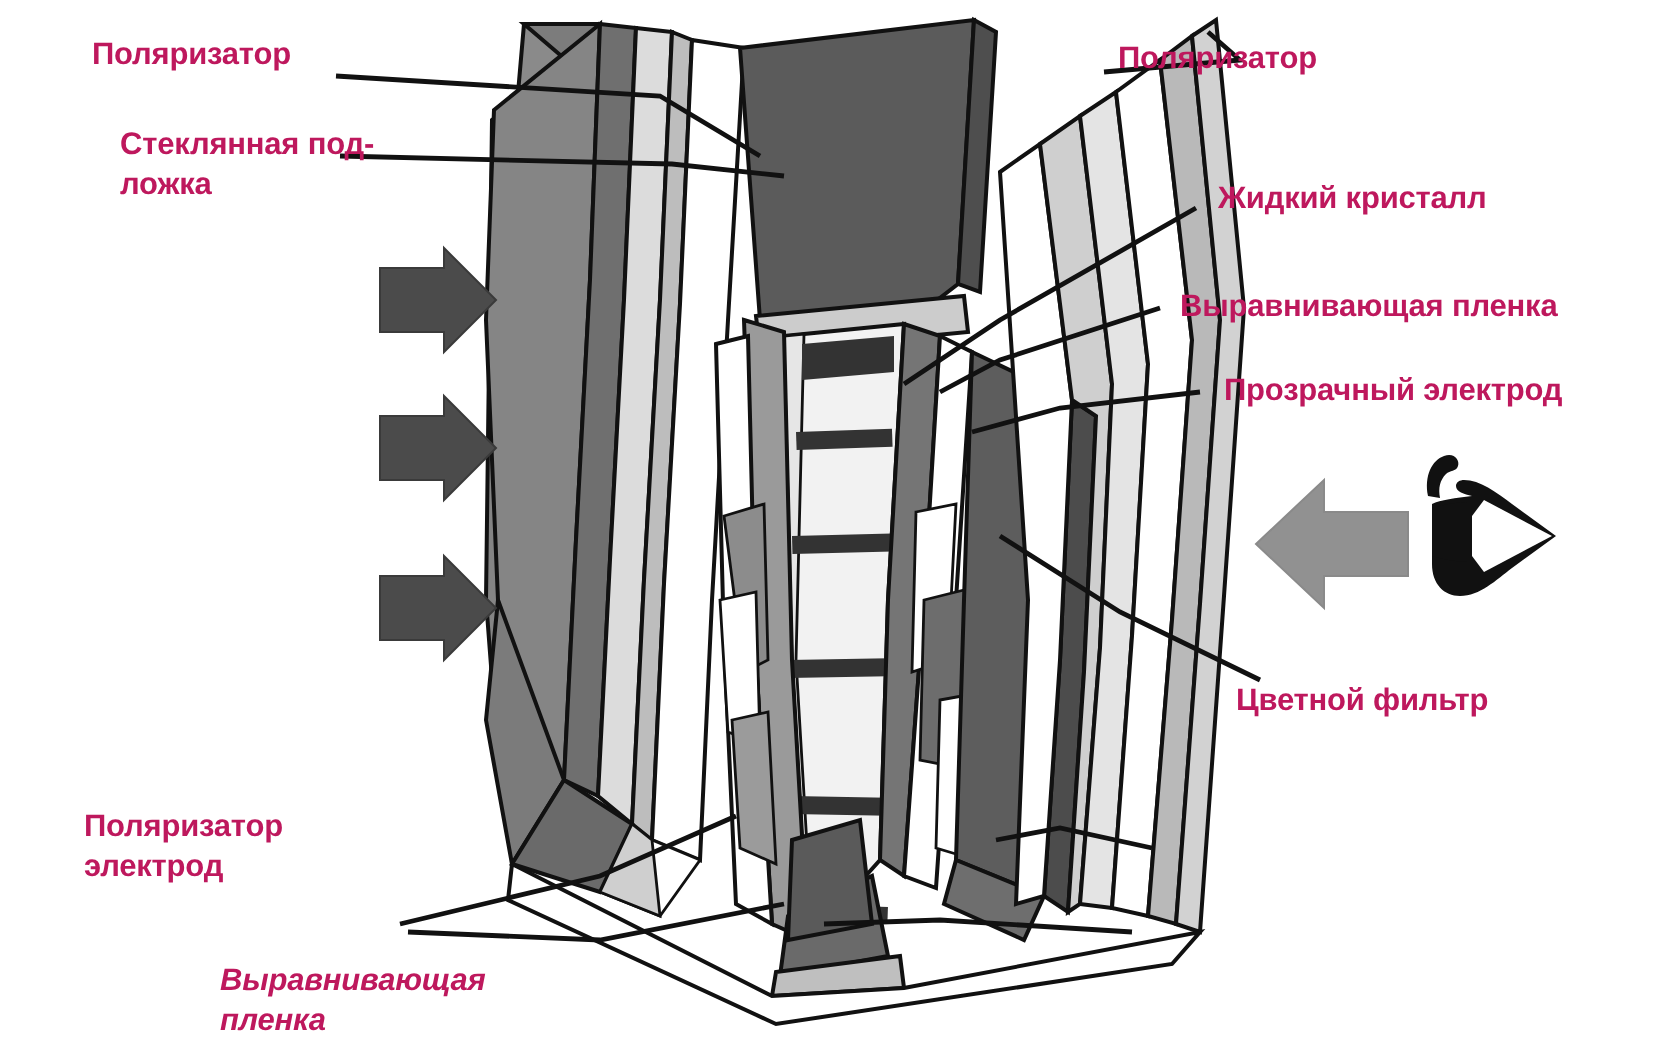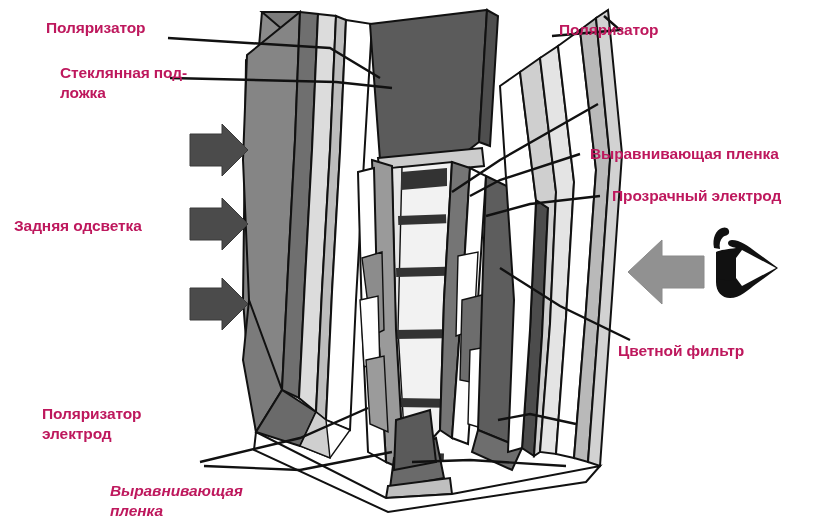--- a/index.html
+++ b/index.html
@@ -172,30 +172,30 @@
       <polygon fill="#ffffff" points="736,258 742,250 776,268 742,286 736,278"></polygon>
       <path d="M716,254 c6,-2 14,-3 20,-3 l0,30 c-6,0 -14,-1 -20,-3 z" fill="#111111"></path>
     </g>
   </svg>
 
   <div class="label" style="left:46px; top:18px;">Поляризатор</div>
 
   <div class="label" style="left:16px; top:63px;margin-left:44px;">Стеклянная под-
 ложка</div>
 
-  <div class="label" style="left:14px; top:216px;">Задняя одсветка</div>
 
   <div class="label" style="left:42px; top:404px;">Поляризатор
 электрод</div>
 
   <div class="label" style="left:110px; top:481px;font-style:italic;">Выравнивающая
 пленка</div>
 
   <div class="label" style="left:559px; top:20px;">Поляризатор</div>
 
+  <div class="label" style="left:609px; top:90px;">Жидкий кристалл</div>
 
   <div class="label" style="left:590px; top:144px;">Выравнивающая пленка</div>
 
   <div class="label" style="left:612px; top:186px;">Прозрачный электрод</div>
 
   <div class="label" style="left:618px; top:341px;">Цветной фильтр</div>
 
 
 
 </div>

